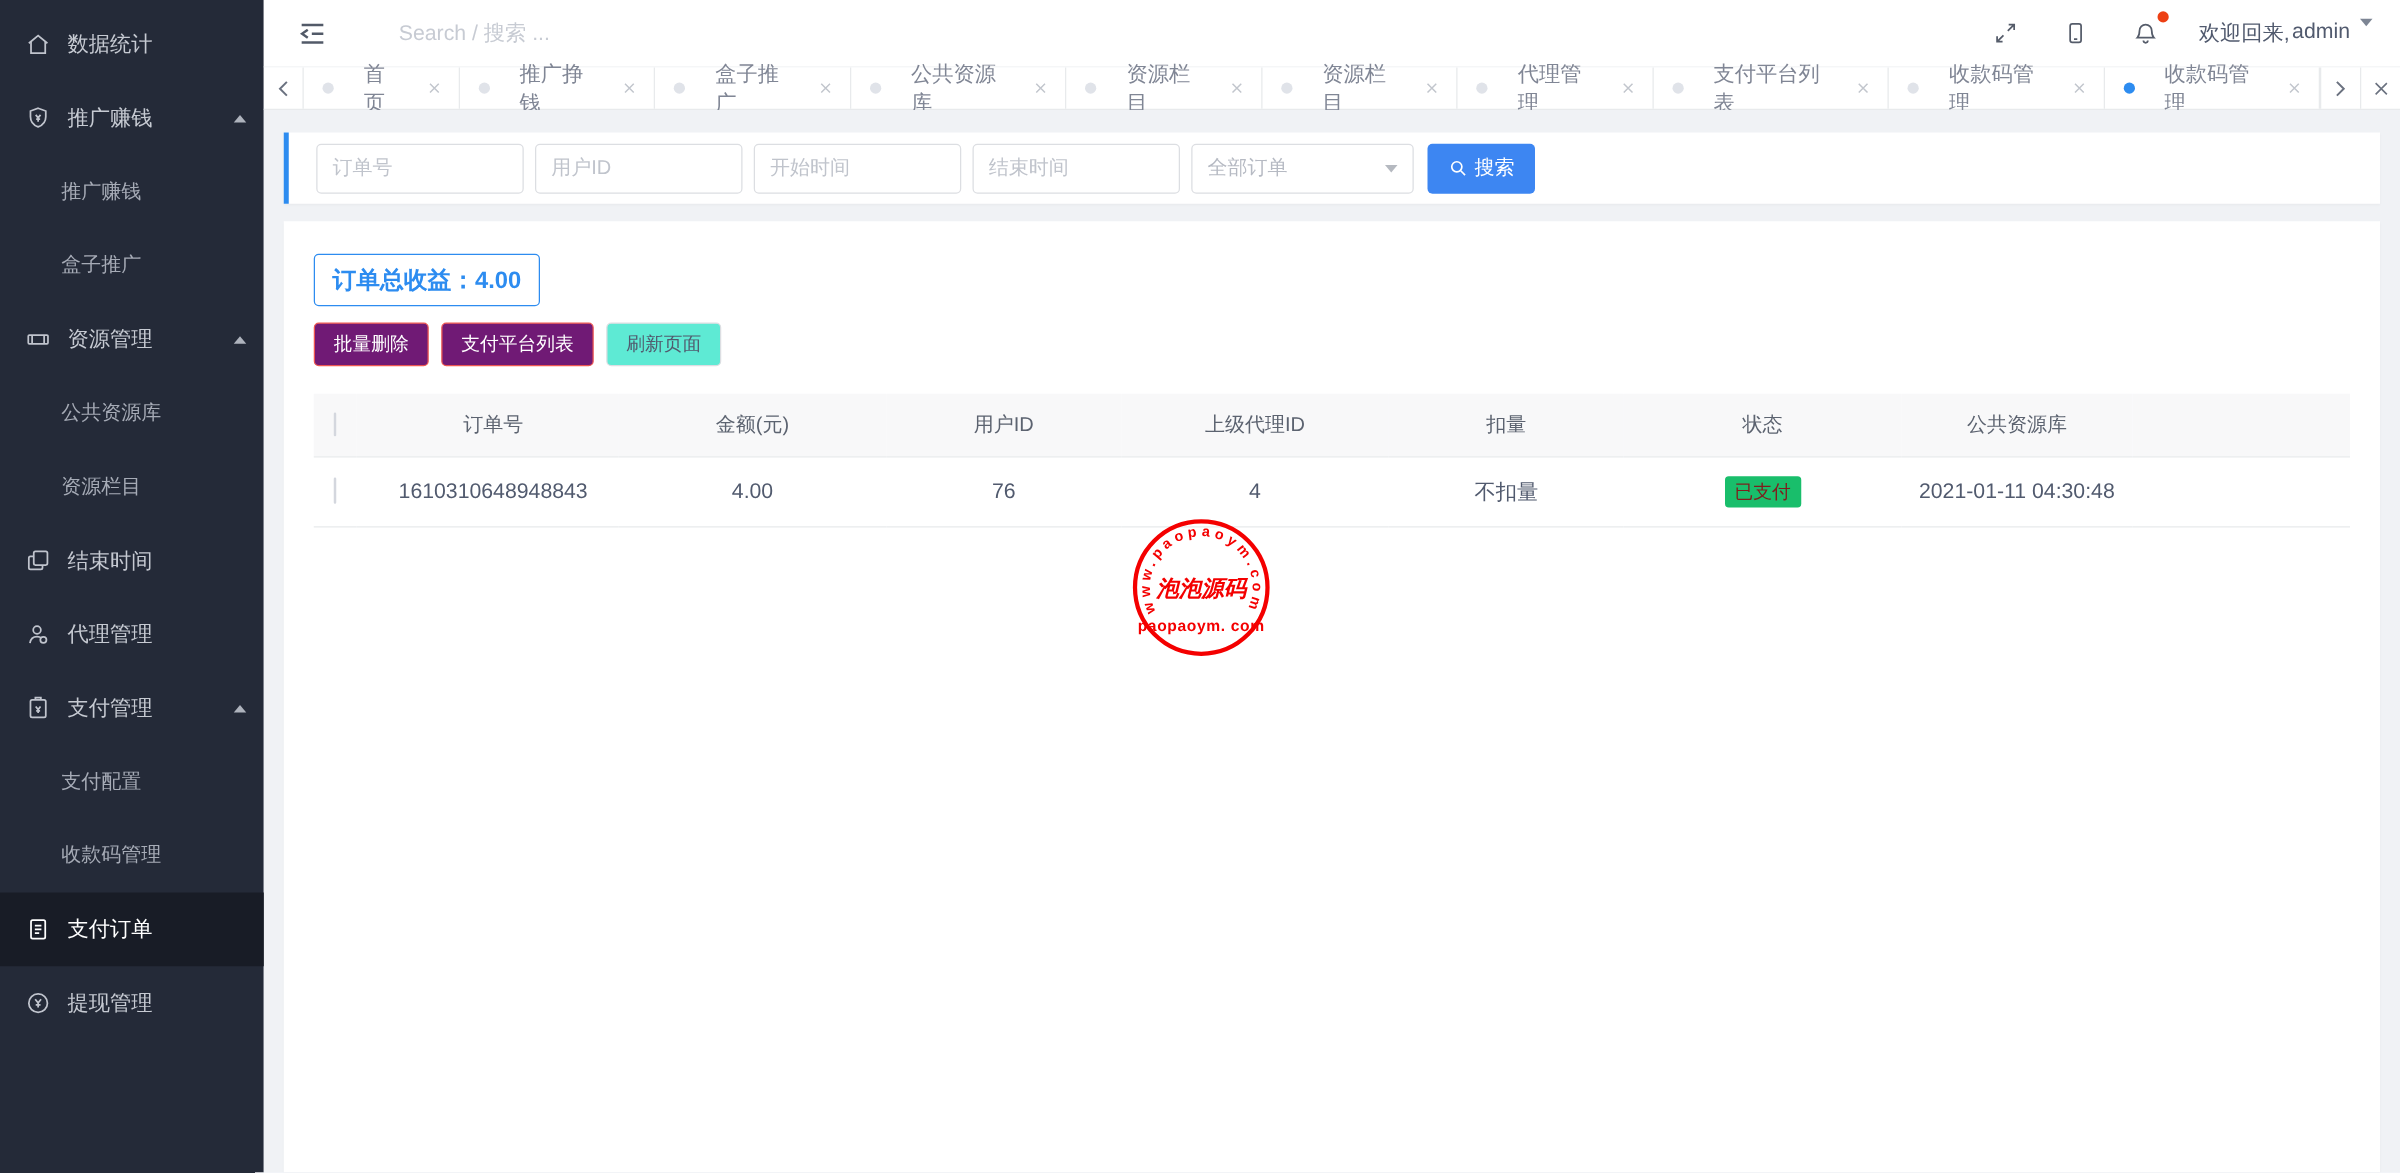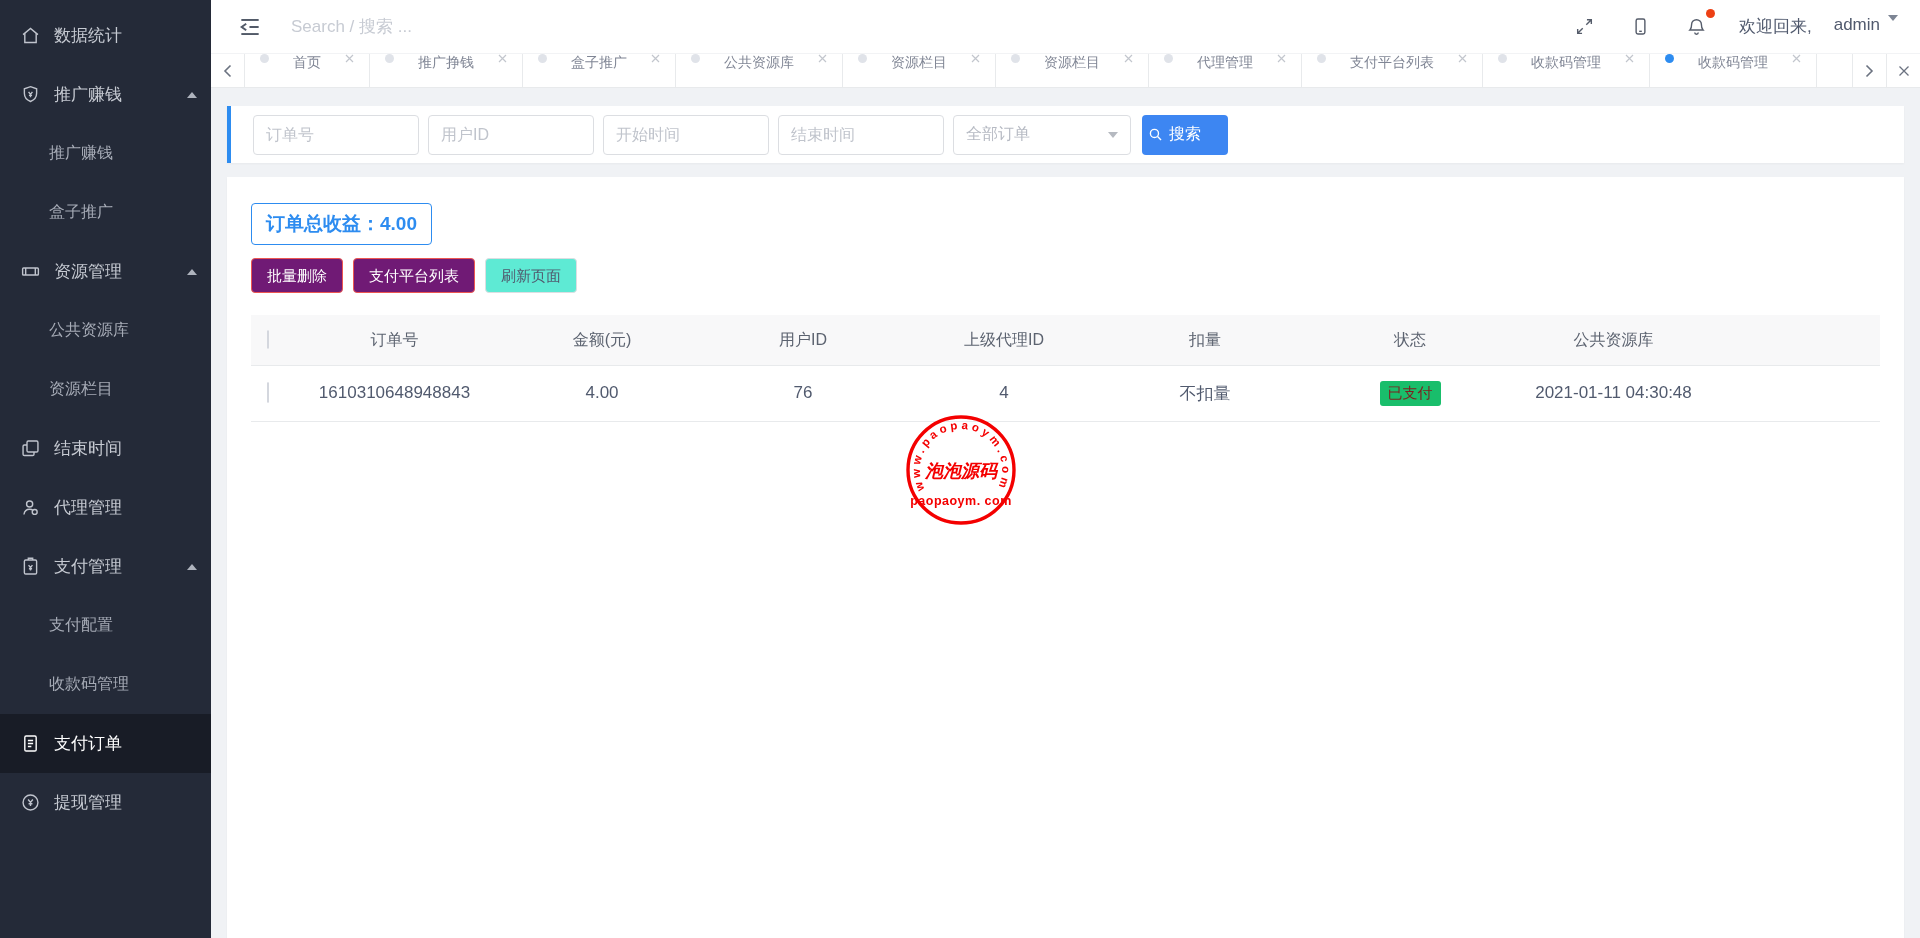--- a/index.html
+++ b/index.html
@@ -17,68 +17,68 @@
   .side-item.active{background:#181c26;color:#ffffff;}
   .side-item.active .sicon{color:#ffffff;}
   .caret-up{width:0;height:0;border-left:5px solid transparent;border-right:5px solid transparent;
     border-bottom:6px solid #aeb3bd;margin-left:auto;}
 
   
   .main{flex:1;display:flex;flex-direction:column;min-width:0;}
 
   
   .topbar{height:54px;background:#fff;display:flex;align-items:center;
-    padding:0 22px 0 26px;border-bottom:1px solid #f2f3f5;flex-shrink:0;}
+    padding:0 22px 0 26px;border-bottom:1px solid #f2f3f5;flex-shrink:0;gap:28px;}
   .collapse-btn{width:26px;height:26px;color:#525a68;cursor:pointer;flex-shrink:0;}
   .collapse-btn svg{width:26px;height:26px;display:block;}
   .global-search{flex:1;border:none;outline:none;font-size:17px;color:#495060;
     margin-left:26px;background:transparent;}
   .global-search::placeholder{color:#c7cbd3;}
   .topbar-right{display:flex;align-items:center;flex-shrink:0;}
   .tb-icon{width:56px;height:54px;display:flex;align-items:center;justify-content:center;
     color:#555c6a;cursor:pointer;position:relative;}
   .tb-icon svg{width:21px;height:21px;display:block;}
   .badge-dot{position:absolute;top:9px;right:10px;width:9px;height:9px;border-radius:50%;
     background:#ed4014;}
   .user-area{display:flex;margin-left:14px;cursor:pointer;
     color:#515a6e;font-size:17px;}
-  .user-area .uname{margin-left:22px;}
+  .user-area .uname{margin-left:2px;}
   .caret-down{width:0;height:0;border-left:5px solid transparent;border-right:5px solid transparent;
     border-top:6px solid #7d8594;margin-left:8px;}
 
   
   .tabbar{height:34px;background:#fff;display:flex;align-items:stretch;
     border-bottom:1px solid #e8eaec;flex-shrink:0;}
   .tab-ctrl{width:34px;display:flex;align-items:center;justify-content:center;
     color:#6b7280;cursor:pointer;}
   .tab-ctrl.first{border-right:1px solid #e8eaec;}
   .tab-ctrl.last{border-left:1px solid #e8eaec;}
-  .tab{display:flex;justify-content:center;gap:24px;min-width:116px;
-    padding:0 15px;border-right:1px solid #e8eaec;font-size:14px;color:#808695;cursor:pointer;}
+  .tab{display:flex;align-items:center;justify-content:center;gap:24px;min-width:116px;
+    padding:0 15px;border-right:1px solid #e8eaec;font-size:17px;color:#808695;cursor:pointer;}
   .tab .dot{width:9px;height:9px;border-radius:50%;background:#e0e3e9;flex-shrink:0;}
   .tab.active .dot{background:#2d8cf0;}
   .tab .tab-x{display:flex;color:#c2c6cd;}
   .tab-spacer{flex:1;}
 
   
   .content{flex:1;background:#f0f2f5;padding:18px 16px 0 16px;display:flex;
     flex-direction:column;min-height:0;}
 
   .filter-card{background:#fff;border-left:4px solid #2d8cf0;height:57px;
     display:flex;align-items:center;gap:9px;padding-left:22px;flex-shrink:0;
     box-shadow:0 1px 2px rgba(0,0,0,.04);}
   .f-input{width:166px;height:40px;border:1px solid #dcdee2;border-radius:4px;
     padding:0 12px;font-size:16px;color:#515a6e;outline:none;}
   .f-input::placeholder{color:#c0c4cc;}
   .f-select{width:178px;height:40px;border:1px solid #dcdee2;border-radius:4px;
     padding:0 12px;font-size:16px;color:#b6bac3;display:flex;align-items:center;
     position:relative;cursor:pointer;background:#fff;}
   .f-select .caret-down{position:absolute;right:12px;border-top-color:#b5b9c0;margin-left:0;}
   .search-btn{width:86px;height:40px;background:#3d86f2;border:none;border-radius:4px;
-    color:#fff;font-size:16px;display:flex;align-items:center;
+    color:#fff;font-size:16px;display:flex;align-items:center;justify-content:center;
     gap:6px;cursor:pointer;margin-left:2px;}
   .search-btn svg{width:15px;height:15px;display:block;}
 
   .main-card{background:#fff;flex:1;margin-top:14px;padding:26px 24px;position:relative;
     box-shadow:0 1px 2px rgba(0,0,0,.04);}
   .total-box{display:inline-block;border:1px solid #2d8cf0;color:#2d8cf0;font-size:19px;
     font-weight:bold;padding:7px 14px;border-radius:4px;background:#fff;}
   .btn-row{margin-top:13px;display:flex;gap:10px;}
   .btn{font-size:15px;padding:8px 15px;border-radius:4px;border:1px solid transparent;
     cursor:pointer;line-height:1.15;}

